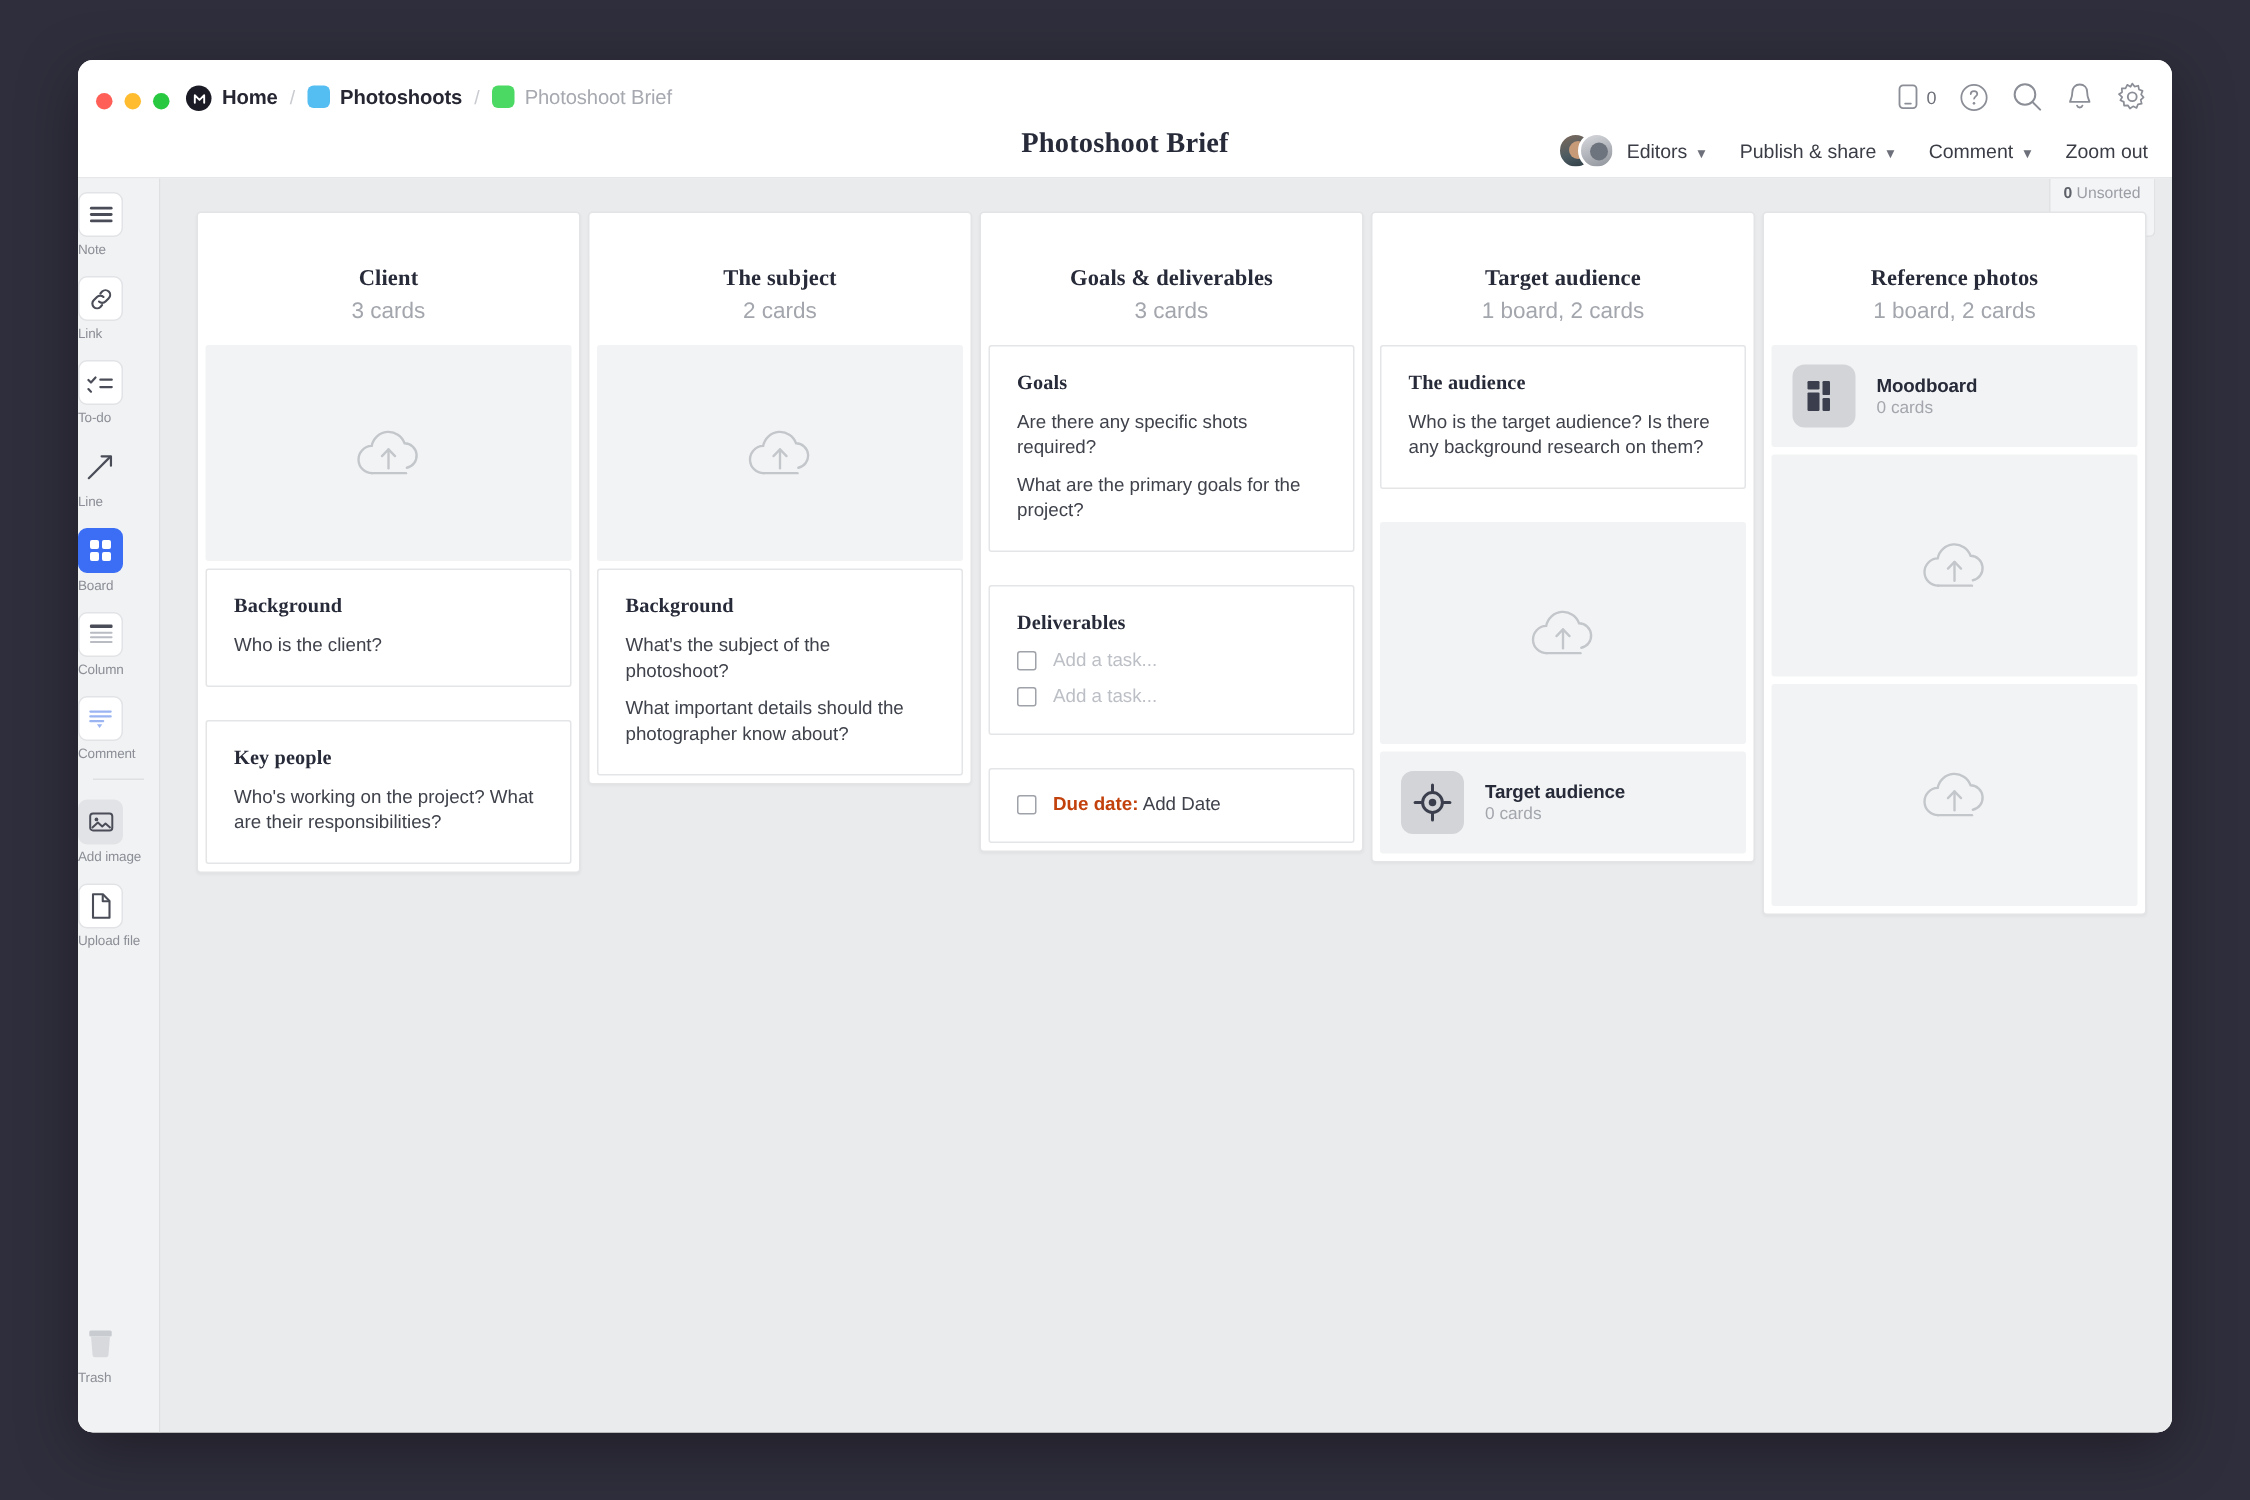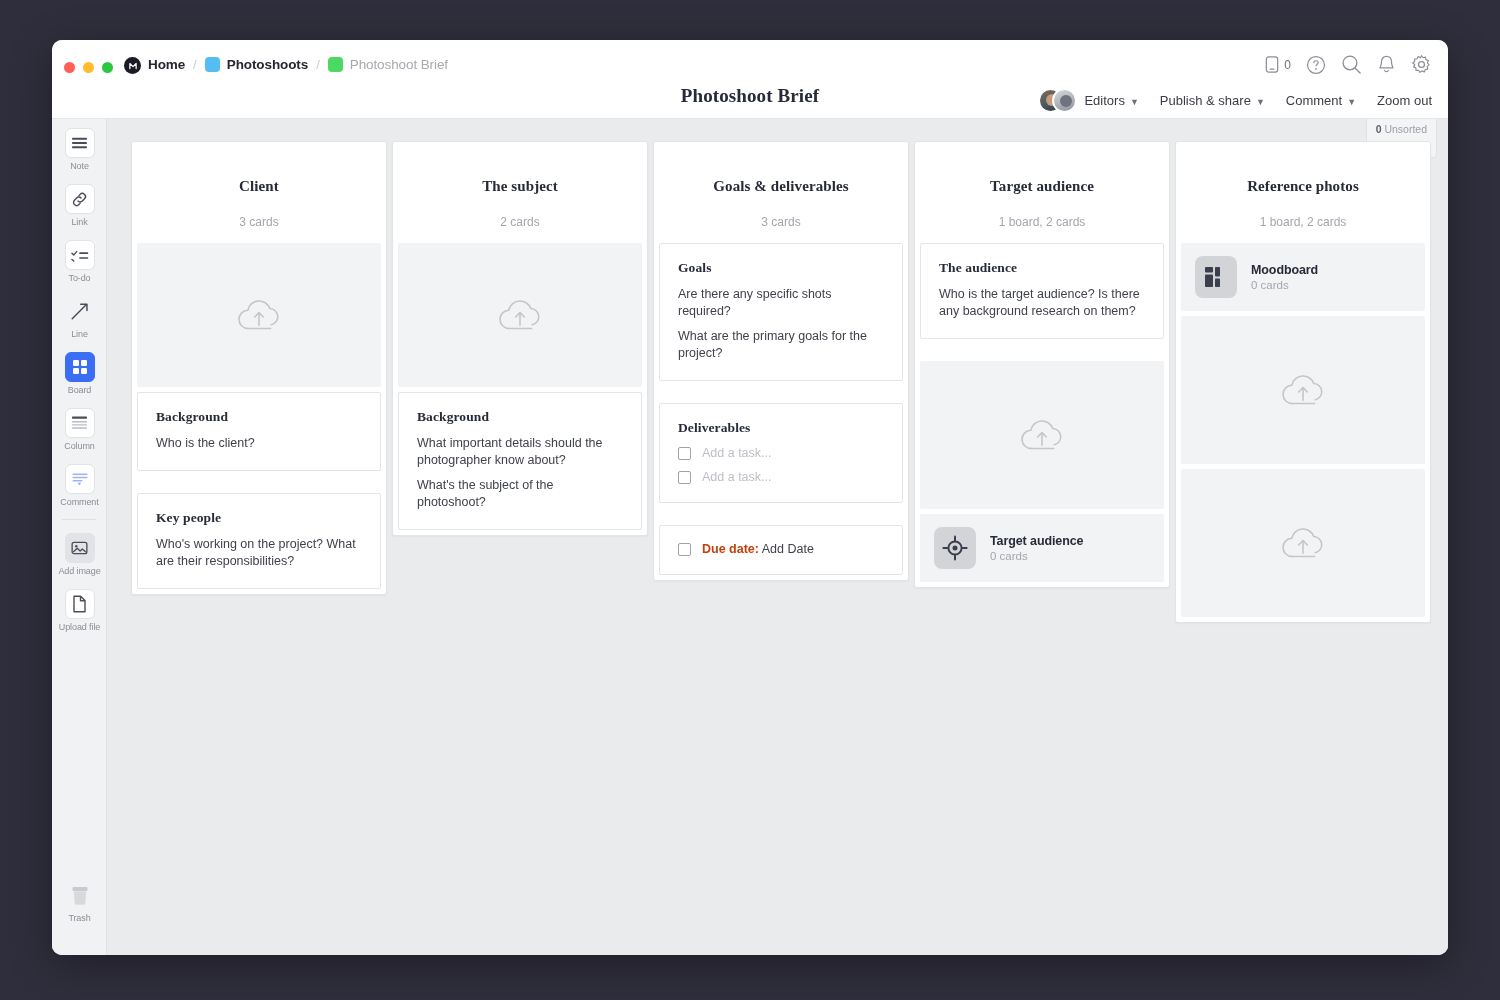--- a/index.html
+++ b/index.html
@@ -145,21 +145,21 @@
     border-right: 1px solid #dfe0e2;
     position: relative;
     flex: none;
   }
   .tool {
     width: 55px;
     padding-top: 9px;
     padding-bottom: 3px;
     display: flex;
     flex-direction: column;
-    align-items: center;
+    align-items: flex-start;
     gap: 3px;
     cursor: pointer;
   }
   .tool-icon {
     width: 30px; height: 30px;
     border-radius: 6px;
     background: #ffffff;
     border: 1px solid #e2e3e6;
     display: flex; align-items: center; justify-content: center;
     color: #4a4d57;
@@ -232,22 +232,22 @@
   }
   .col-title {
     font-family: "Liberation Serif", serif;
     font-weight: bold;
     font-size: 15px;
     color: #272a38;
     letter-spacing: 0.1px;
     margin-top: 15px;
   }
   .col-sub {
-    margin-top: 20px;
-    font-size: 12px;
+    margin-top: 4px;
+    font-size: 15px;
     color: #a3a6ad;
   }
 
   .card {
     background: #ffffff;
     border: 1px solid #e4e5e7;
     border-radius: 2px;
     padding: 16px 18px 18px 18px;
     margin-bottom: 22px;
   }
@@ -587,22 +587,22 @@
           <div class="dropzone">
             <svg width="50" height="40" viewBox="0 0 54 42">
                 <path d="M15.5 35.5a9.8 9.8 0 0 1-.6-19.6A12.3 12.3 0 0 1 38.6 14a8.9 8.9 0 0 1 1.6 17.6" fill="none" stroke="#c3c6ca" stroke-width="1.7" stroke-linecap="round"></path>
                 <path d="M15.2 35.5h24.4" fill="none" stroke="#c3c6ca" stroke-width="1.7" stroke-linecap="round"></path>
                 <line x1="27" y1="32" x2="27" y2="18.5" stroke="#c3c6ca" stroke-width="1.7" stroke-linecap="round"></line>
                 <path d="M22.3 23.2L27 18.4l4.7 4.8" fill="none" stroke="#c3c6ca" stroke-width="1.7" stroke-linecap="round" stroke-linejoin="round"></path>
               </svg>
           </div>
           <div class="card">
             <div class="card-title">Background</div>
+            <div class="card-para">What's the subject of the photoshoot?</div>
             <div class="card-para">What important details should the photographer know about?</div>
-            <div class="card-para">What's the subject of the photoshoot?</div>
           </div>
         </div>
 
         <div class="column">
           <div class="col-head">
             <div class="col-title">Goals &amp; deliverables</div>
             <div class="col-sub">3 cards</div>
           </div>
           <div class="card">
             <div class="card-title">Goals</div>

